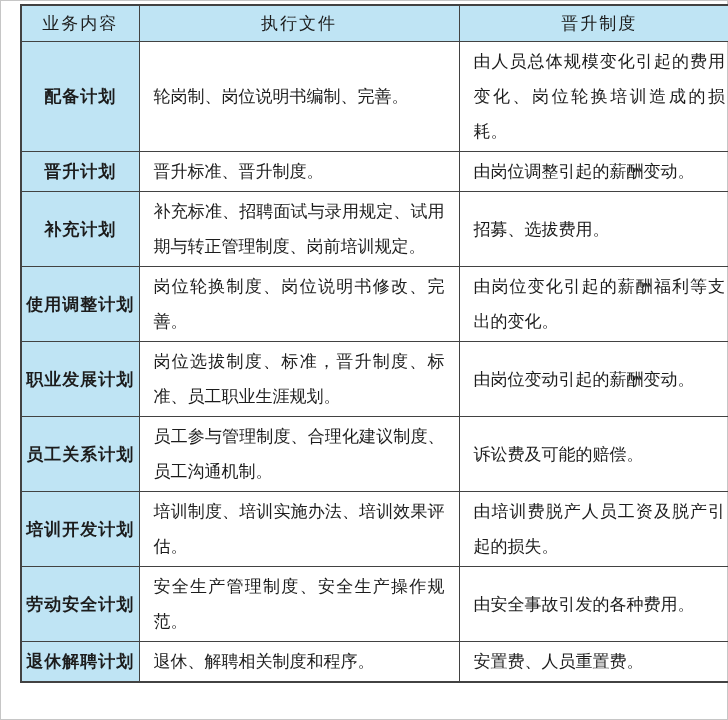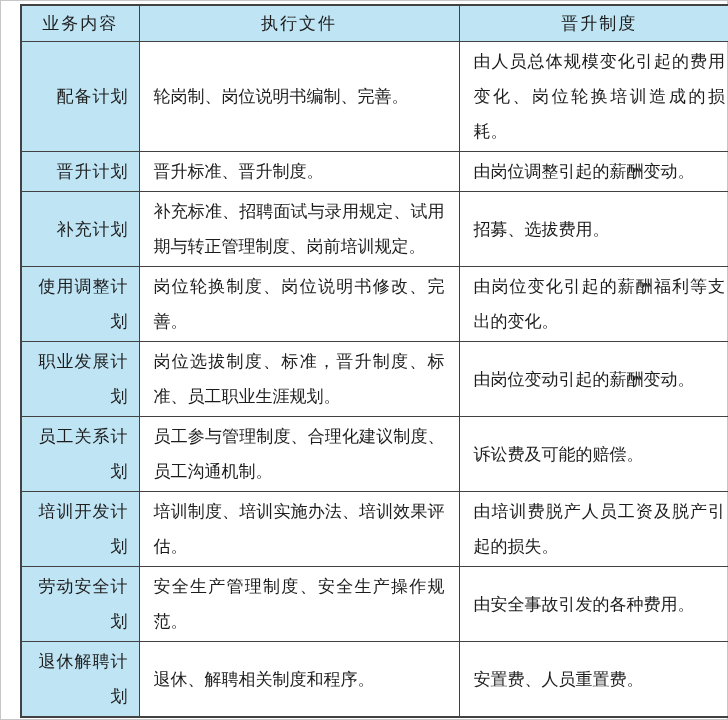--- a/index.html
+++ b/index.html
@@ -42,23 +42,24 @@
   }
   .hr-table thead th {
     background: var(--accent-bg);
     text-align: center;
     letter-spacing: 2px;
     height: 36px;
     padding: 0;
   }
   .hr-table th.plan-col {
     background: var(--accent-bg);
-    text-align: right;
+    text-align: center;
     letter-spacing: 1px;
-    padding: 2px 10px;
+    padding: 2px 1px;
+    font-weight: bold;
   }
   .hr-table td.text-cell {
     text-align: justify;
     padding: 2px 14px;
   }
   col.c-plan { width: 118px; }
   col.c-docs { width: 320px; }
   col.c-budget { width: 281px; }
 </style>
 </head>

